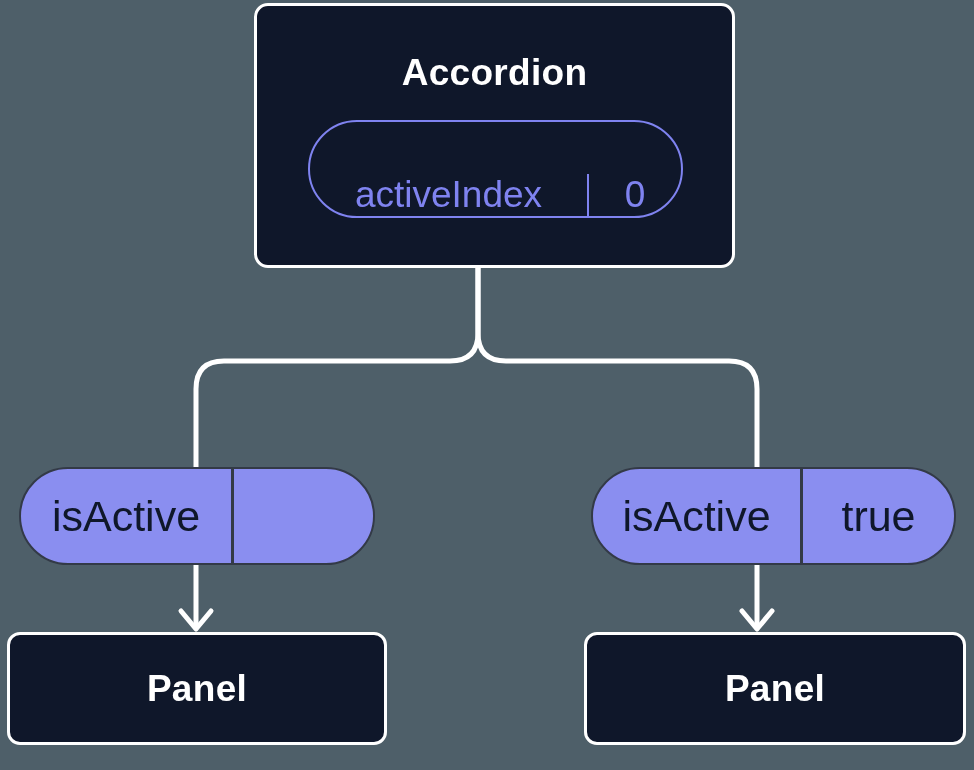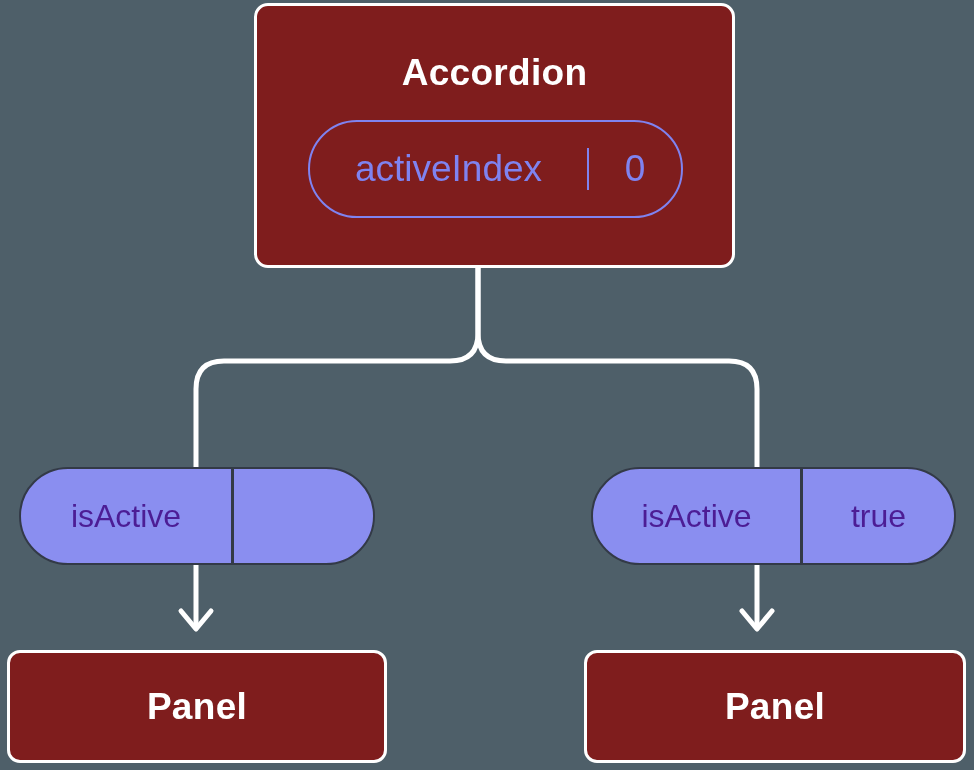--- a/index.html
+++ b/index.html
@@ -23,21 +23,21 @@
     fill: none;
     stroke: #FFFFFF;
     stroke-width: 5;
     stroke-linecap: round;
     stroke-linejoin: round;
   }
 
   .node {
     position: absolute;
     box-sizing: border-box;
-    background: #7f1d1d;
+    background: #0f172a;
     border: 3px solid #FFFFFF;
     z-index: 1;
   }
 
   .node-root {
     left: 254px; top: 3px;
     width: 481px; height: 265px;
     border-radius: 14px;
   }
   .node-root-title {
@@ -53,21 +53,21 @@
   }
 
   .state-pill {
     position: absolute;
     left: 51px; top: 114px;
     width: 375px; height: 98px;
     box-sizing: border-box;
     border: 2.5px solid #7F83F0;
     border-radius: 49px;
     display: flex;
-    align-items: center;
+    align-items: flex-end;
   }
   .state-pill .cell {
     display: flex;
     align-items: center;
     justify-content: center;
     font-size: 37px;
     color: #7F83F0;
   }
   .state-pill .cell-name {
     width: 279px;
@@ -85,36 +85,36 @@
     border: 2.5px solid #333A47;
     border-radius: 49px;
     display: flex;
     align-items: stretch;
     z-index: 1;
   }
   .prop-pill .cell {
     display: flex;
     align-items: center;
     justify-content: center;
-    font-size: 32px;
-    color: #4c1d95;
+    font-size: 43px;
+    color: #0f172a;
   }
   .prop-pill .cell-name {
     box-sizing: border-box;
     border-right: 3px solid #333A47;
   }
   .prop-pill .cell-value { flex: 1; }
 
   .prop-pill-left  { left: 19px;  width: 356px; }
   .prop-pill-left  .cell-name { width: 213px; }
   .prop-pill-right { left: 591px; width: 365px; }
   .prop-pill-right .cell-name { width: 210px; }
 
   .node-panel {
-    top: 650px;
+    top: 632px;
     height: 113px;
     border-radius: 13px;
     display: flex;
     align-items: center;
     justify-content: center;
     font-size: 37px;
     font-weight: 600;
     color: #FFFFFF;
     letter-spacing: 0.3px;
   }

